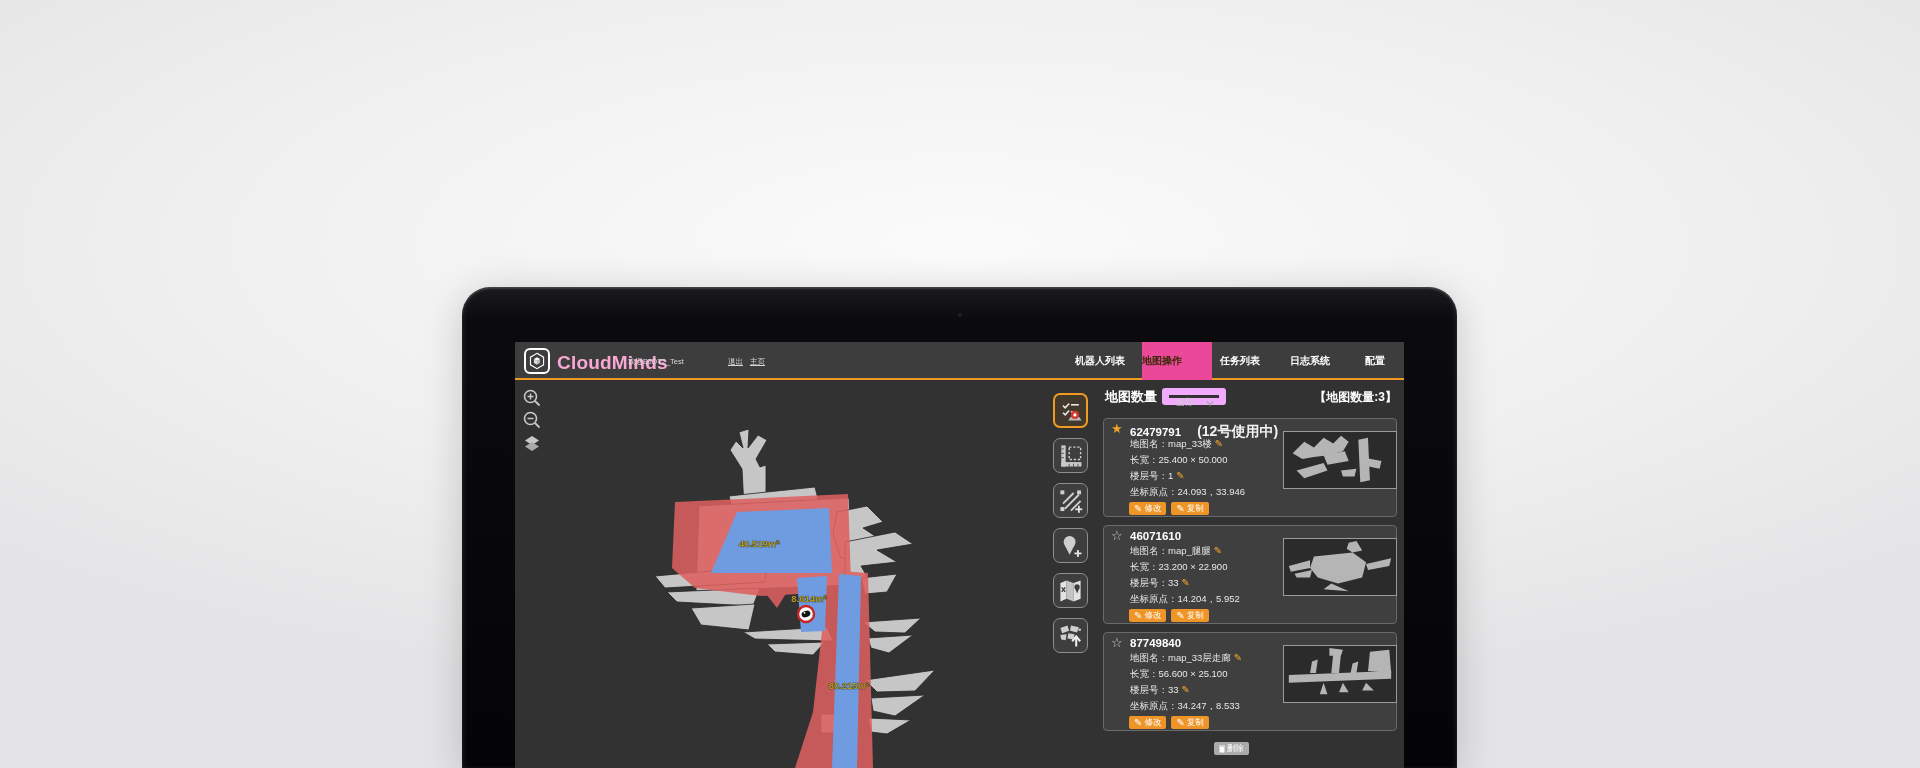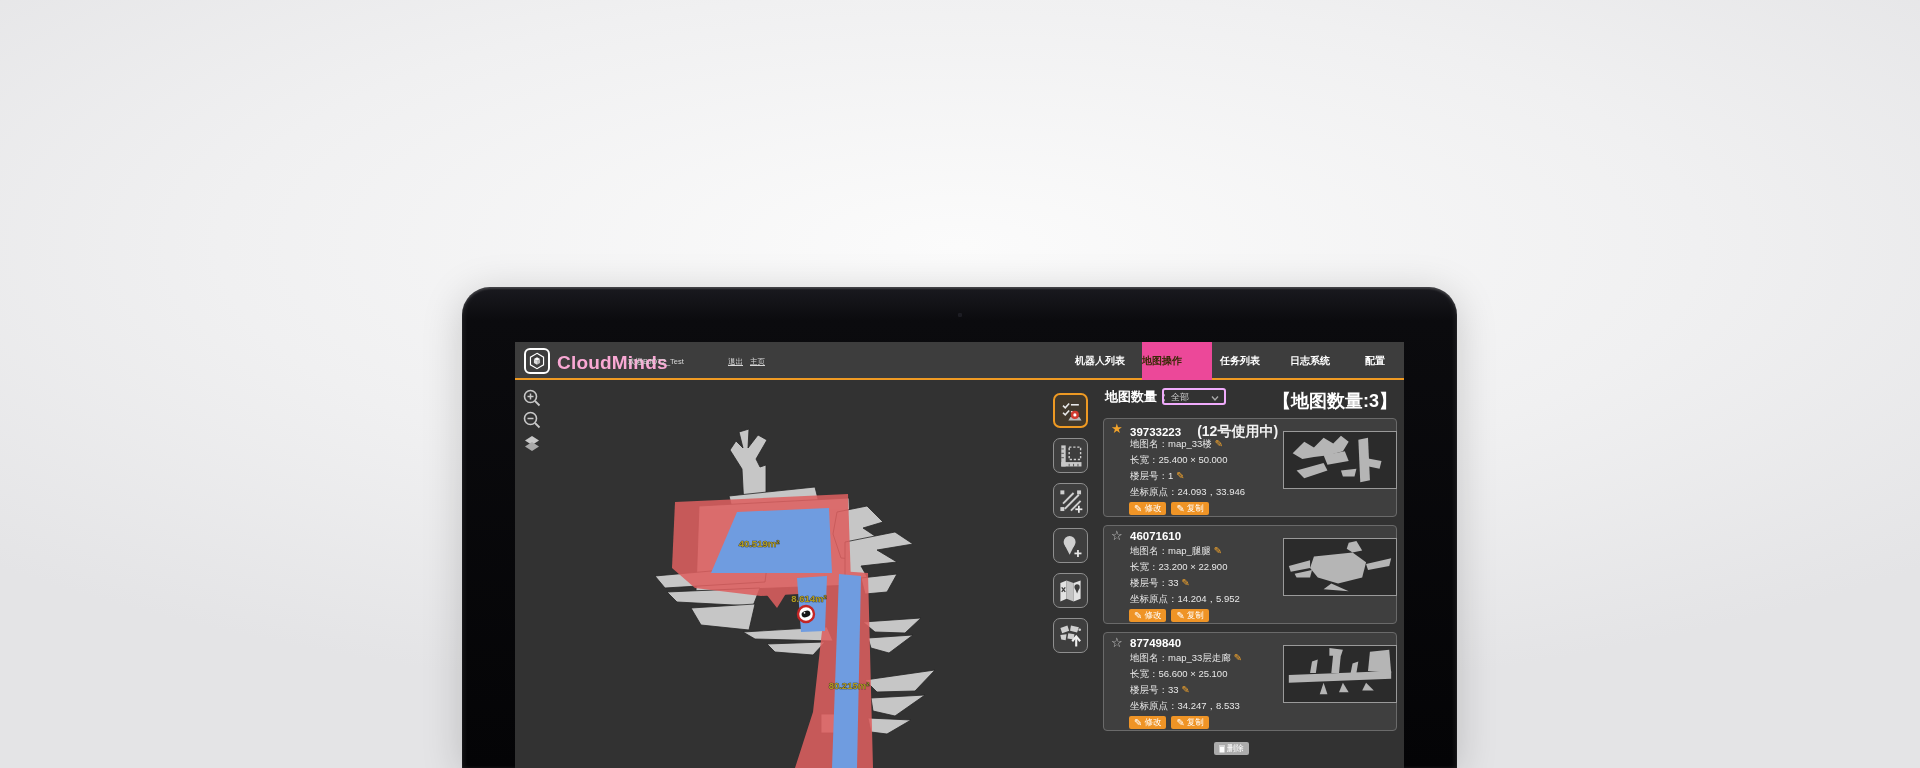--- a/index.html
+++ b/index.html
@@ -37,24 +37,24 @@
   .area-label { font-size:9.5px; font-weight:bold; fill:#b09a1e; stroke:#2c2c2c; stroke-width:.7px; paint-order:stroke; }
 
   
   .tool { position:absolute; left:538px; width:35px; height:35px; background:#3e3e3e;
     border:1px solid #8f8f8f; border-radius:7px; display:flex; align-items:center; justify-content:center; cursor:pointer; }
   .tool.active { border:2px solid #ef9a23; background:#42392c; }
 
   
   .qs-label { position:absolute; left:590px; top:46px; font-size:13px; font-weight:bold; color:#fff; }
   .qs-select { position:absolute; left:647px; top:46px; width:64px; height:17px;
-    border:2px solid #f0abfc; border-radius:3px; color:#ccc; font-size:9px; line-height:15px;
+    border:7px solid #f0abfc; border-radius:3px; color:#ccc; font-size:9px; line-height:15px;
     padding-left:7px; cursor:pointer; }
   .qs-select svg { position:absolute; right:5px; top:6px; }
-  .map-count { position:absolute; right:7px; top:47px; font-size:18px; font-weight:bold; color:#fff; }
+  .map-count { position:absolute; right:7px; top:47px; font-size:12px; font-weight:bold; color:#fff; }
 
   .card { position:absolute; left:588px; width:294px; height:99px; background:#3f3f3f;
     border:1px solid #6a6a6a; border-radius:4px; }
   .card .star { position:absolute; left:7px; top:2px; font-size:13px; color:#cfcfcf; cursor:pointer; }
   .card .star.filled { color:#f2a32b; }
   .card .cid { position:absolute; left:26px; top:4px; font-size:11.5px; font-weight:bold; color:#fff; white-space:nowrap; }
   .card .badge { font-size:14px; font-weight:bold; margin-left:16px; color:#f2f2f2; }
   .frow { position:absolute; left:26px; font-size:9.5px; color:#e8e8e8; white-space:nowrap; }
   .f1{top:19px}.f2{top:35px}.f3{top:51px}.f4{top:67px}
   .edit { color:#f2a32b; font-size:10px; margin-left:3px; font-style:italic; cursor:pointer; }
@@ -227,21 +227,21 @@
       <div class="qs-select">
         <span>全部</span>
         <svg width="8" height="5" viewBox="0 0 8 5">
           <path d="M1,0.5 L4,4 L7,0.5" fill="none" stroke="#aaa" stroke-width="1.3"></path>
         </svg>
       </div>
       <div class="map-count">【地图数量:3】</div>
 
       <div class="card" style="top:76px">
         <div class="star filled">★</div>
-        <div class="cid"><span>39733223</span><span class="badge">(12号使用中)</span></div>
+        <div class="cid"><span>62479791</span><span class="badge">(12号使用中)</span></div>
         <div class="frow f1"><span>地图名：</span><span>map_33楼</span><span class="edit">✎</span></div>
         <div class="frow f2"><span>长宽：</span><span>25.400 × 50.000</span></div>
         <div class="frow f3"><span>楼层号：</span><span>1</span><span class="edit">✎</span></div>
         <div class="frow f4"><span>坐标原点：</span><span>24.093，33.946</span></div>
         <div class="btns">
           <div class="btn">
               <span class="edit" style="color:#fff;margin:0">✎</span>
               <span>修改</span>
             </div>
           <div class="btn">

